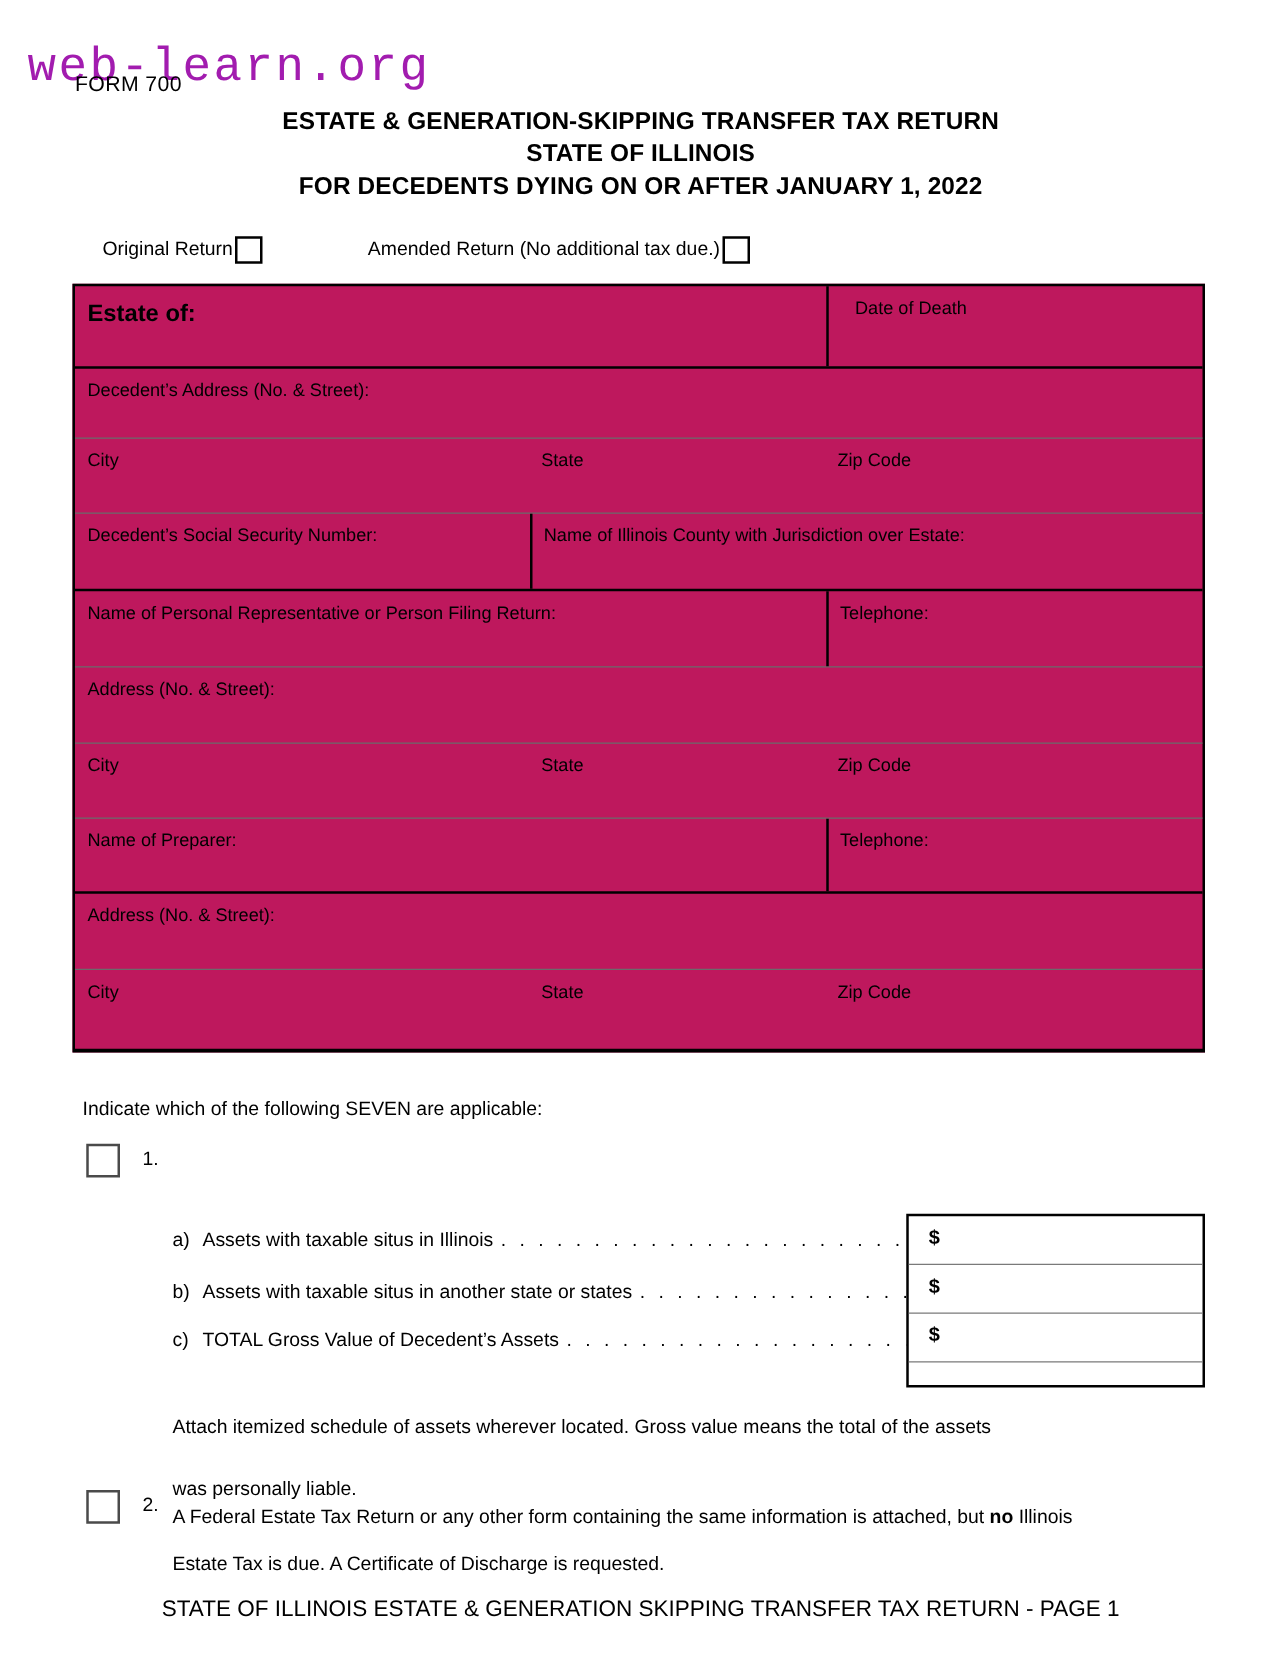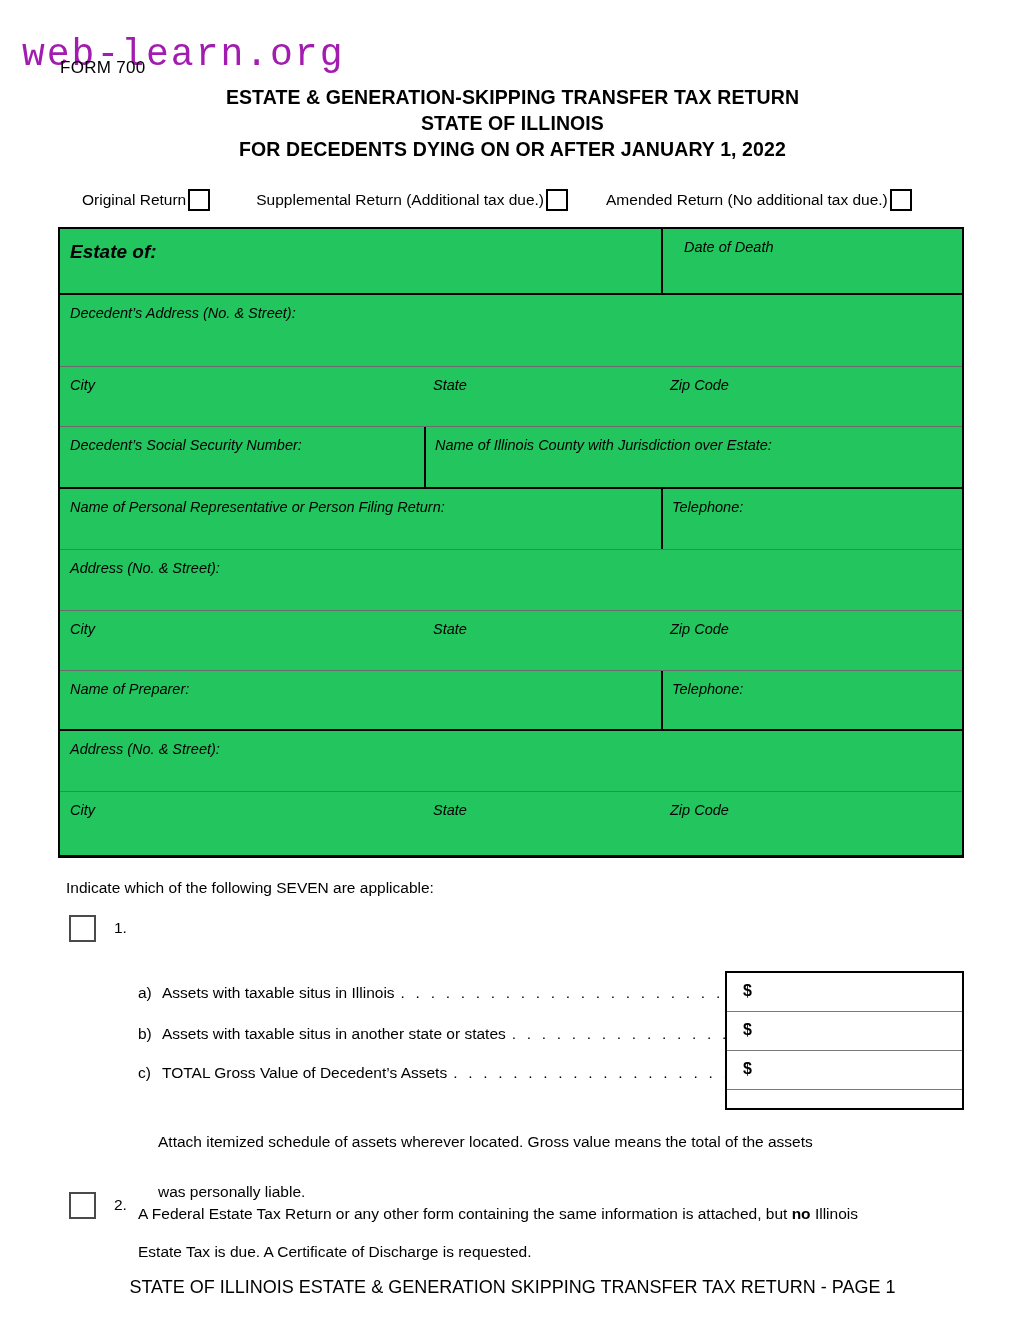--- a/index.html
+++ b/index.html
@@ -87,22 +87,21 @@
   .info-table {
     position: absolute;
     left: 58px;
     top: 227px;
     width: 906px;
     border-left: 2px solid #000;
     border-right: 2px solid #000;
     border-top: 2px solid #000;
     border-bottom: 3px solid #000;
     box-sizing: border-box;
-    background: #22c55e;
-    font-style: italic;
+    background: #be185d;
   }
   .row {
     position: relative;
     box-sizing: border-box;
     border-bottom: 1px solid #6b6b6b;
   }
   .row.thick { border-bottom: 2px solid #000; }
   .row.last { border-bottom: none; }
   .cell-label {
     position: absolute;
@@ -188,21 +187,20 @@
   .money-strip {
     height: 18px;
     box-sizing: border-box;
   }
 
   
   .para {
     position: absolute;
     font-size: 15.5px;
     line-height: 25px;
-    margin-left: 20px;
   }
 
   
   .footer {
     position: absolute;
     left: 0;
     top: 1277px;
     width: 1025px;
     text-align: center;
     font-size: 18px;
@@ -223,42 +221,38 @@
     <div class="title-line">STATE OF ILLINOIS</div>
     <div class="title-line">FOR DECEDENTS DYING ON OR AFTER JANUARY 1, 2022</div>
   </div>
 
   <div class="return-row">
     <span class="return-opt">
       <span class="lbl">Original Return</span>
       <span class="cb-inline"></span>
     </span>
     <span class="gap-a"></span>
-    <span class="return-opt">
-      <span class="lbl">Supplemental Return (Additional tax due.)</span>
-      <span class="cb-inline"></span>
-    </span>
     <span class="gap-b"></span>
     <span class="return-opt">
       <span class="lbl">Amended Return (No additional tax due.)</span>
       <span class="cb-inline"></span>
     </span>
   </div>
 
   <div class="info-table">
 
     <div class="row thick" style="height:66px;">
       <span class="cell-label big" style="left:10px; top:12px;">Estate of:</span>
       <span class="vdiv" style="left:601px;"></span>
       <span class="cell-label" style="left:624px; top:10px;">Date of Death</span>
       <span style="position:absolute;left:6px;top:34px;width:590px;height:28px;"></span>
       <span style="position:absolute;left:608px;top:34px;width:290px;height:28px;"></span>
     </div>
 
-    <div class="row" style="height:72px;padding-left:25px;">
+    <div class="row" style="height:56px;padding-left:25px;">
       <span class="cell-label" style="left:10px; top:10px;">Decedent’s Address (No. &amp; Street):</span>
       <span style="position:absolute;left:6px;top:32px;width:892px;height:26px;"></span>
     </div>
 
     <div class="row" style="height:60px;">
       <span class="cell-label" style="left:10px; top:10px;">City</span>
       <span class="cell-label" style="left:373px; top:10px;">State</span>
       <span class="cell-label" style="left:610px; top:10px;">Zip Code</span>
       <span style="position:absolute;left:6px;top:32px;width:360px;height:26px;"></span>
       <span style="position:absolute;left:370px;top:32px;width:234px;height:26px;"></span>

